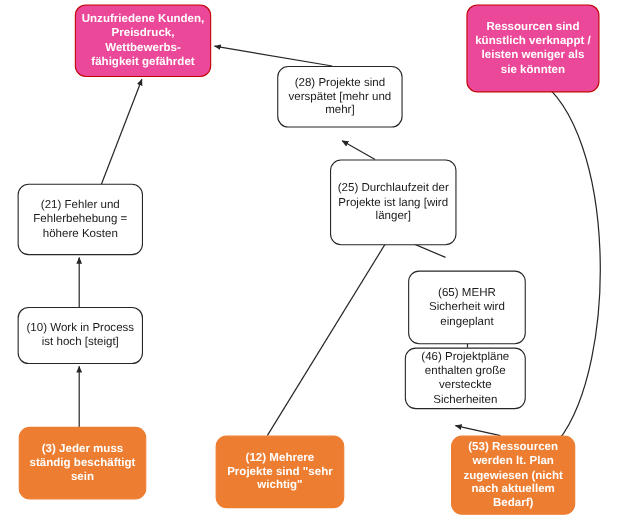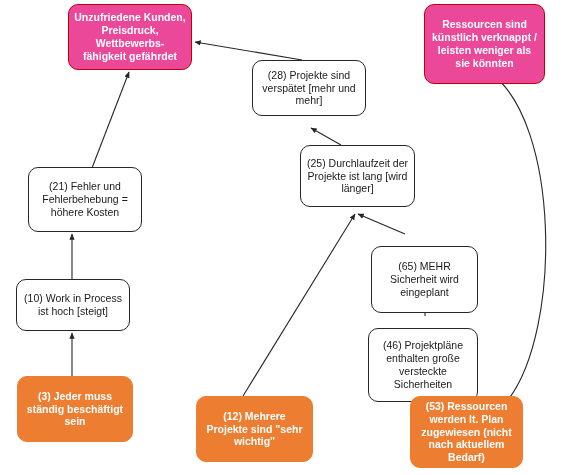--- a/index.html
+++ b/index.html
@@ -81,23 +81,23 @@
         <path d="M 72,396 L 72,333" fill="none" stroke="#262626" stroke-width="1.1" marker-end="url(#arrowhead)"></path>
         <path d="M 508,400 C 562,330 560,120 489,72" fill="none" stroke="#262626" stroke-width="1.1" marker-end="url(#arrowhead)"></path>
       </g>
   </svg>
 
   <div id="nodes-layer">
       <div class="node effect" style="left: 68px; top: 4px; width: 124px; height: 66px;">Unzufriedene Kunden, Preisdruck, Wettbewerbs-
 fähigkeit gefährdet</div>
       <div class="node effect" style="left: 424px; top: 4px; width: 121px; height: 80px;">Ressourcen sind künstlich verknappt / leisten weniger als sie könnten</div>
       <div class="node intermediate" style="left: 252px; top: 60px; width: 114px; height: 56px;">(28) Projekte sind verspätet [mehr und mehr]</div>
-      <div class="node intermediate" style="left: 300px; top: 145px; width: 115px; height: 62px;">(25) Durchlaufzeit der Projekte ist lang [wird länger]</div>
-      <div class="node intermediate" style="left: 16px; top: 167px; width: 114px; height: 65px; margin-left: 12px;">(21) Fehler und Fehlerbehebung = höhere Kosten</div>
+      <div class="node intermediate" style="left: 300px; top: 145px; width: 115px; height: 78px;">(25) Durchlaufzeit der Projekte ist lang [wird länger]</div>
+      <div class="node intermediate" style="left: 16px; top: 167px; width: 114px; height: 65px;">(21) Fehler und Fehlerbehebung = höhere Kosten</div>
       <div class="node intermediate" style="left: 371px; top: 234px; width: 107px; height: 67px; margin-top: 12px;">(65) MEHR Sicherheit wird eingeplant</div>
       <div class="node intermediate" style="left: 16px; top: 279px; width: 114px; height: 52px; text-align: center;">(10) Work in Process ist hoch [steigt]</div>
-      <div class="node intermediate" style="left: 368px; top: 328px; width: 110px; height: 74px;">(46) Projektpläne enthalten große versteckte Sicherheiten</div>
-      <div class="node cause" style="left: 17px; top: 376px; width: 116px; height: 66px;">(3) Jeder muss ständig beschäftigt sein</div>
+      <div class="node intermediate" style="left: 368px; top: 316px; width: 110px; height: 56px;">(46) Projektpläne enthalten große versteckte Sicherheiten</div>
+      <div class="node cause" style="left: 17px; top: 388px; width: 116px; height: 66px;">(3) Jeder muss ständig beschäftigt sein</div>
       <div class="node cause" style="left: 196px; top: 396px; width: 117px; height: 66px;">(12) Mehrere Projekte sind "sehr wichtig"</div>
       <div class="node cause" style="left: 410px; top: 396px; width: 113px; height: 72px;">(53) Ressourcen werden lt. Plan zugewiesen (nicht nach aktuellem Bedarf)</div>
     </div>
 
 </div>
 
 </body></html>

